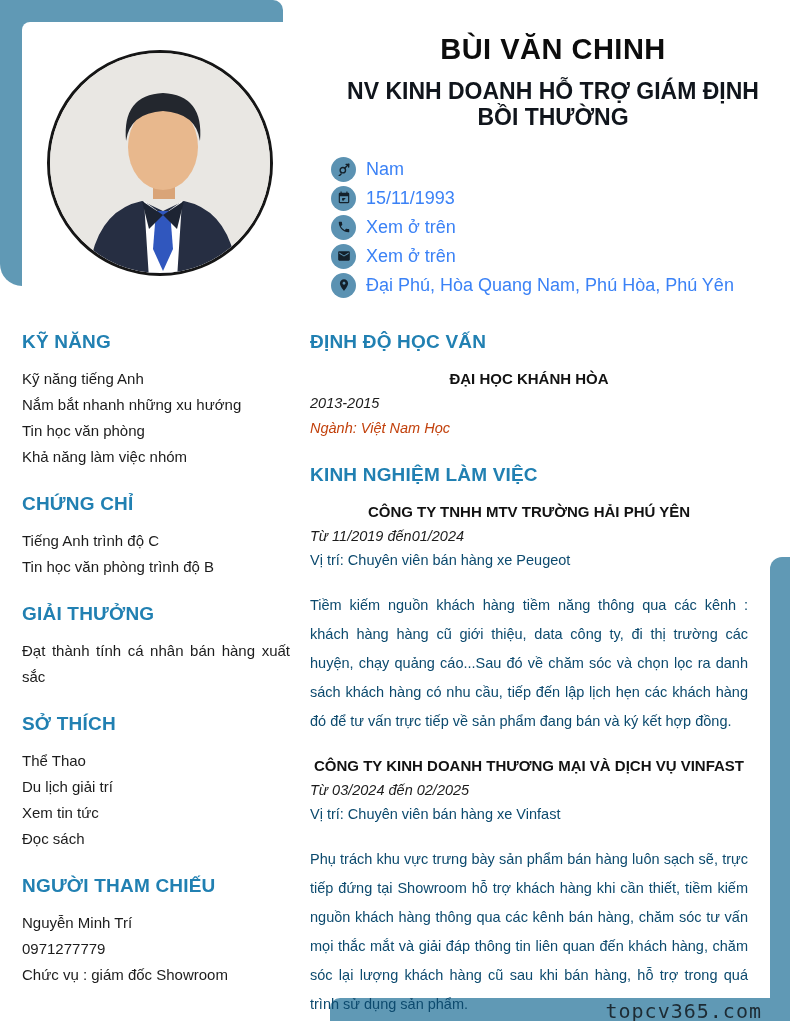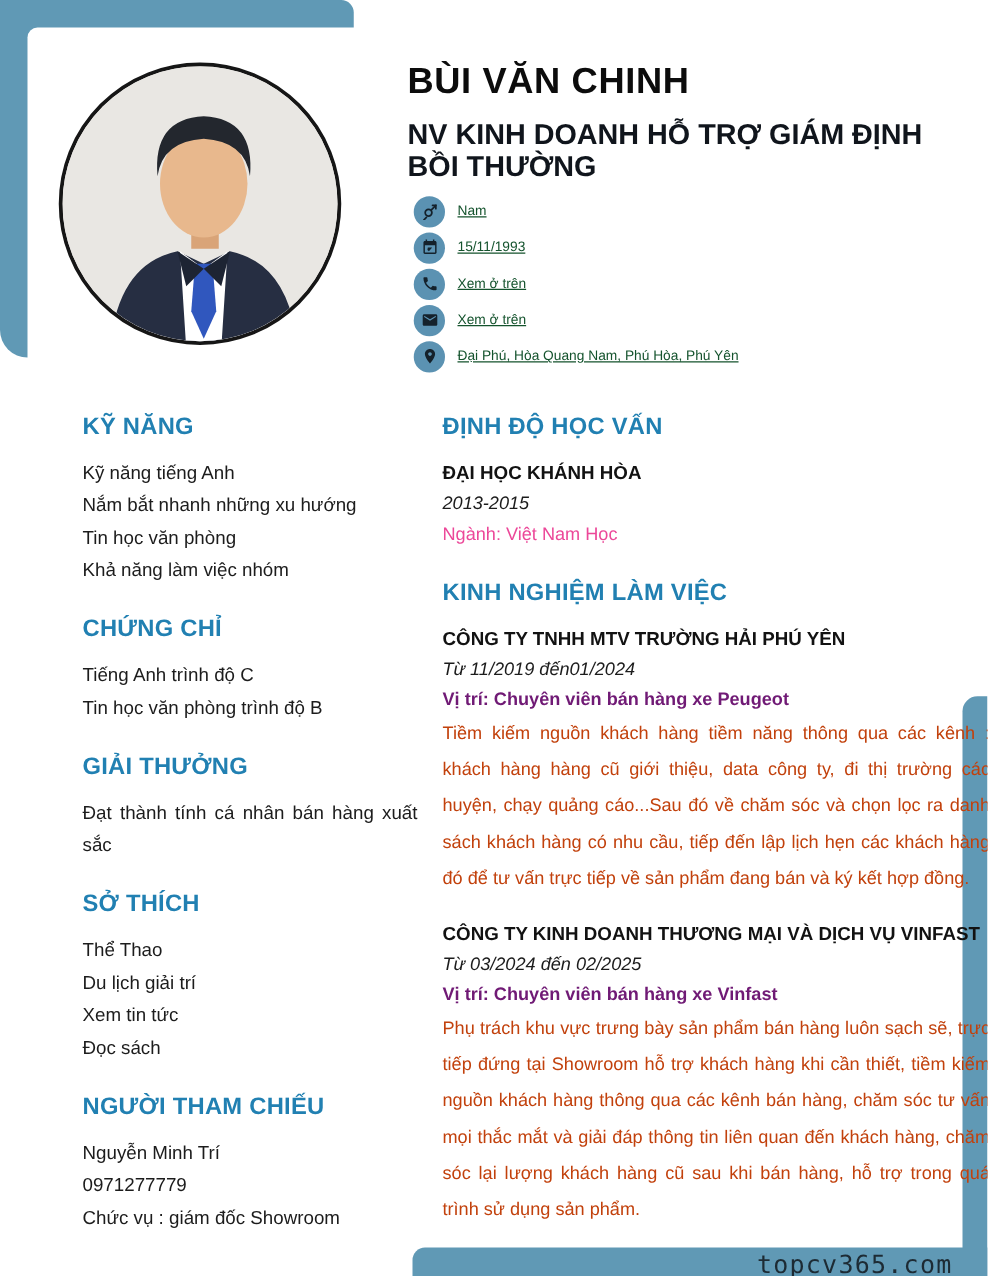--- a/index.html
+++ b/index.html
@@ -47,66 +47,66 @@
   }
   .watermark {
     position:absolute; right:28px; top:1px;
     font-family:"DejaVu Sans Mono", monospace;
     font-size:20px; color:#1d2b34; letter-spacing:1px;
   }
 
   
   .header {
     position:absolute; left:326px; top:33px; width:454px;
-    margin-top:16px;
+    text-align:center;
   }
   .name { font-size:29px; font-weight:700; color:#0c0c0c; letter-spacing:.5px; }
   .job-title {
     margin-top:12px;
     font-size:23px; font-weight:700; color:#10151c;
     line-height:26px;
   }
 
   
   .contact { position:absolute; left:331px; top:152px; width:450px; }
   .contact-row { display:flex; align-items:center; margin-bottom:5px; height:24px; margin-top:5px; }
   .contact-icon {
     flex:0 0 auto;
     width:25px; height:25px; border-radius:50%;
     background:#5b92b2;
     display:flex; align-items:center; justify-content:center;
     margin-right:10px;
   }
   .contact-icon svg { width:14px; height:14px; }
-  .contact-text { font-size:11px; color:#14532d;text-decoration:underline; }
+  .contact-text { font-size:18px; color:#3b82f6; }
 
   
   .columns {
     position:absolute; left:22px; top:331px; width:746px;
     display:flex; align-items:flex-start;
   }
-  .col-left  { width:268px; flex:0 0 268px;margin-left:44px; }
+  .col-left  { width:268px; flex:0 0 268px; }
   .col-right { margin-left:20px; width:438px; flex:0 0 438px; }
 
   .section { margin-bottom:23px; }
   .section-h {
     color:#2180b2; font-size:19px; font-weight:700;
     margin-bottom:13px; letter-spacing:.2px;
   }
   .plain-list p { font-size:15px; color:#1c1c1c; line-height:26px; }
   .justify { text-align:justify; }
 
   
-  .entry-company { font-size:15px; font-weight:700; color:#121212; line-height:25px; }
+  .entry-company { font-size:15px; font-weight:700; color:#121212; line-height:25px;text-align:center; }
   .entry-period  { font-size:14.5px; font-style:italic; color:#1c1c1c; line-height:24px; }
-  .entry-line    { font-size:14.5px; color:#ec4899; line-height:26px; }
-  .entry-position{ font-size:14.5px; font-weight:700; color:#701a75; line-height:25px; }
+  .entry-line    { font-size:14.5px; color:#c2410c; line-height:26px;font-style:italic; }
+  .entry-position{ font-size:14.5px; font-weight:400; color:#0c4a6e; line-height:25px; }
   .entry-desc {
-    font-size:14.5px; color:#c2410c; line-height:29px;
-    text-align:justify; margin-top:0;
+    font-size:14.5px; color:#0c4a6e; line-height:29px;
+    text-align:justify; margin-top:18px;
   }
   .job { margin-bottom:17px; }
 </style>
 </head>
 <body>
 
 <div class="corner-blue"></div>
 <div class="photo-card"></div>
 <div class="photo-ring">
   <svg viewBox="0 0 226 226" width="226" height="226">

